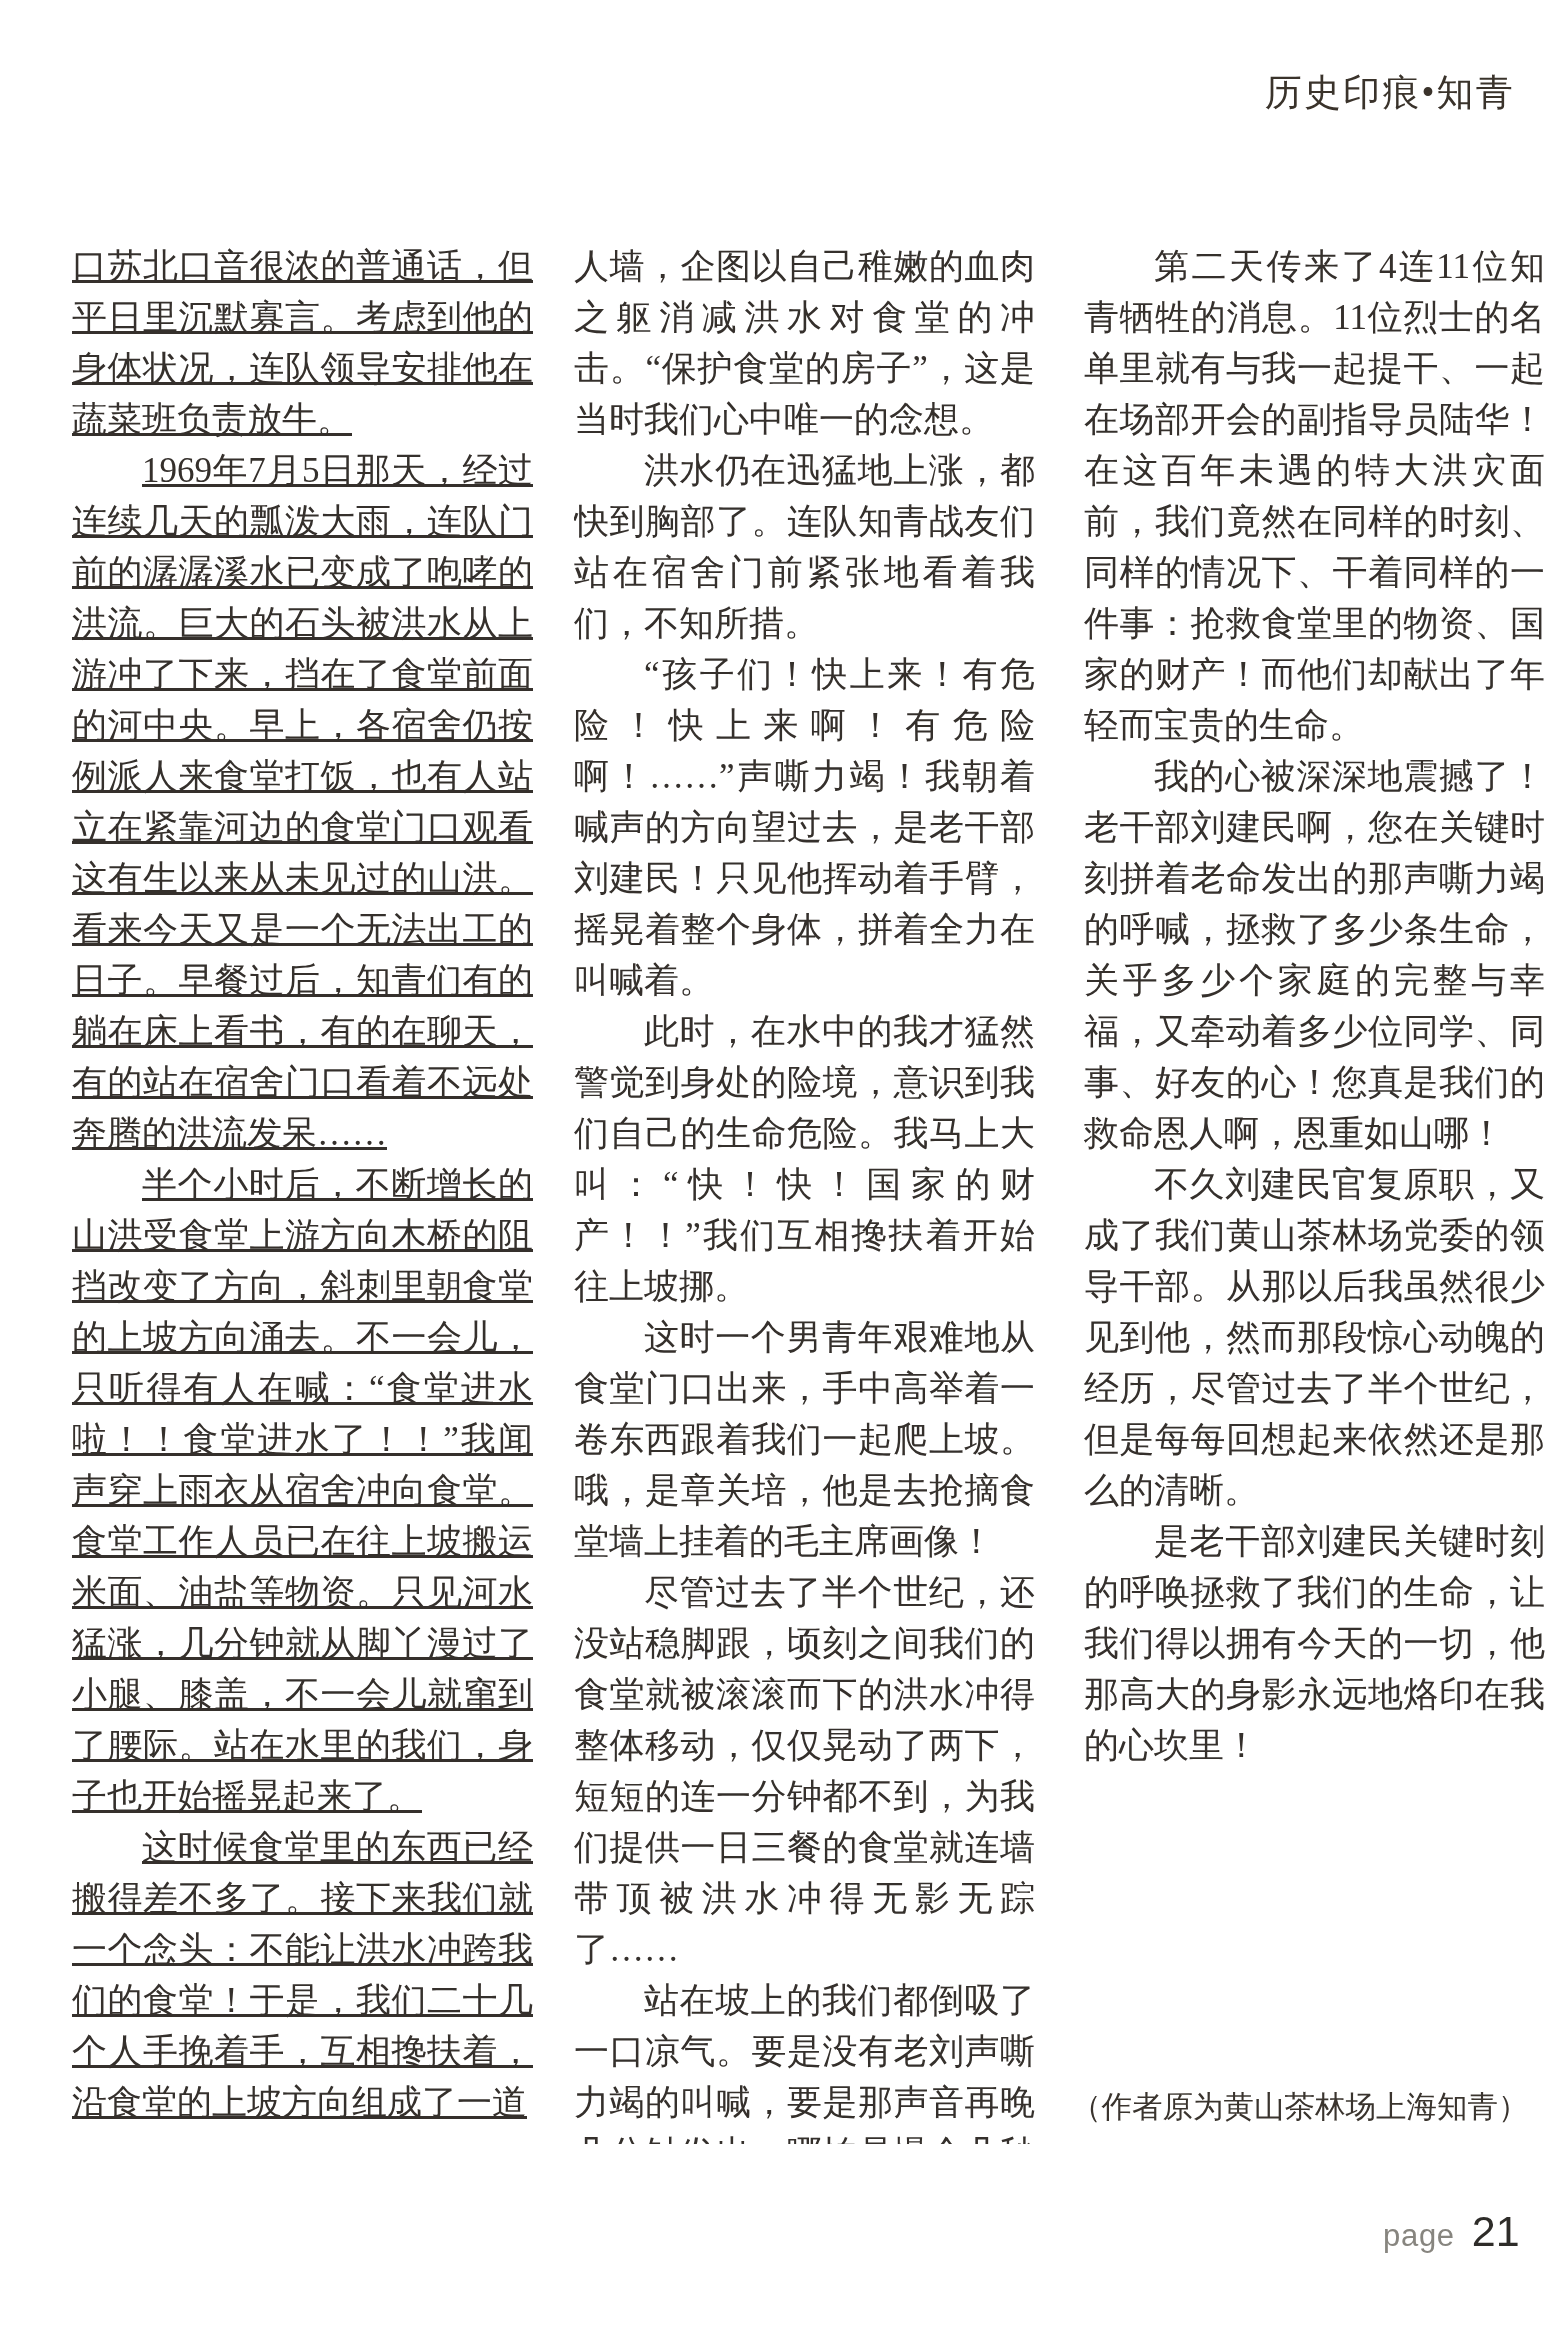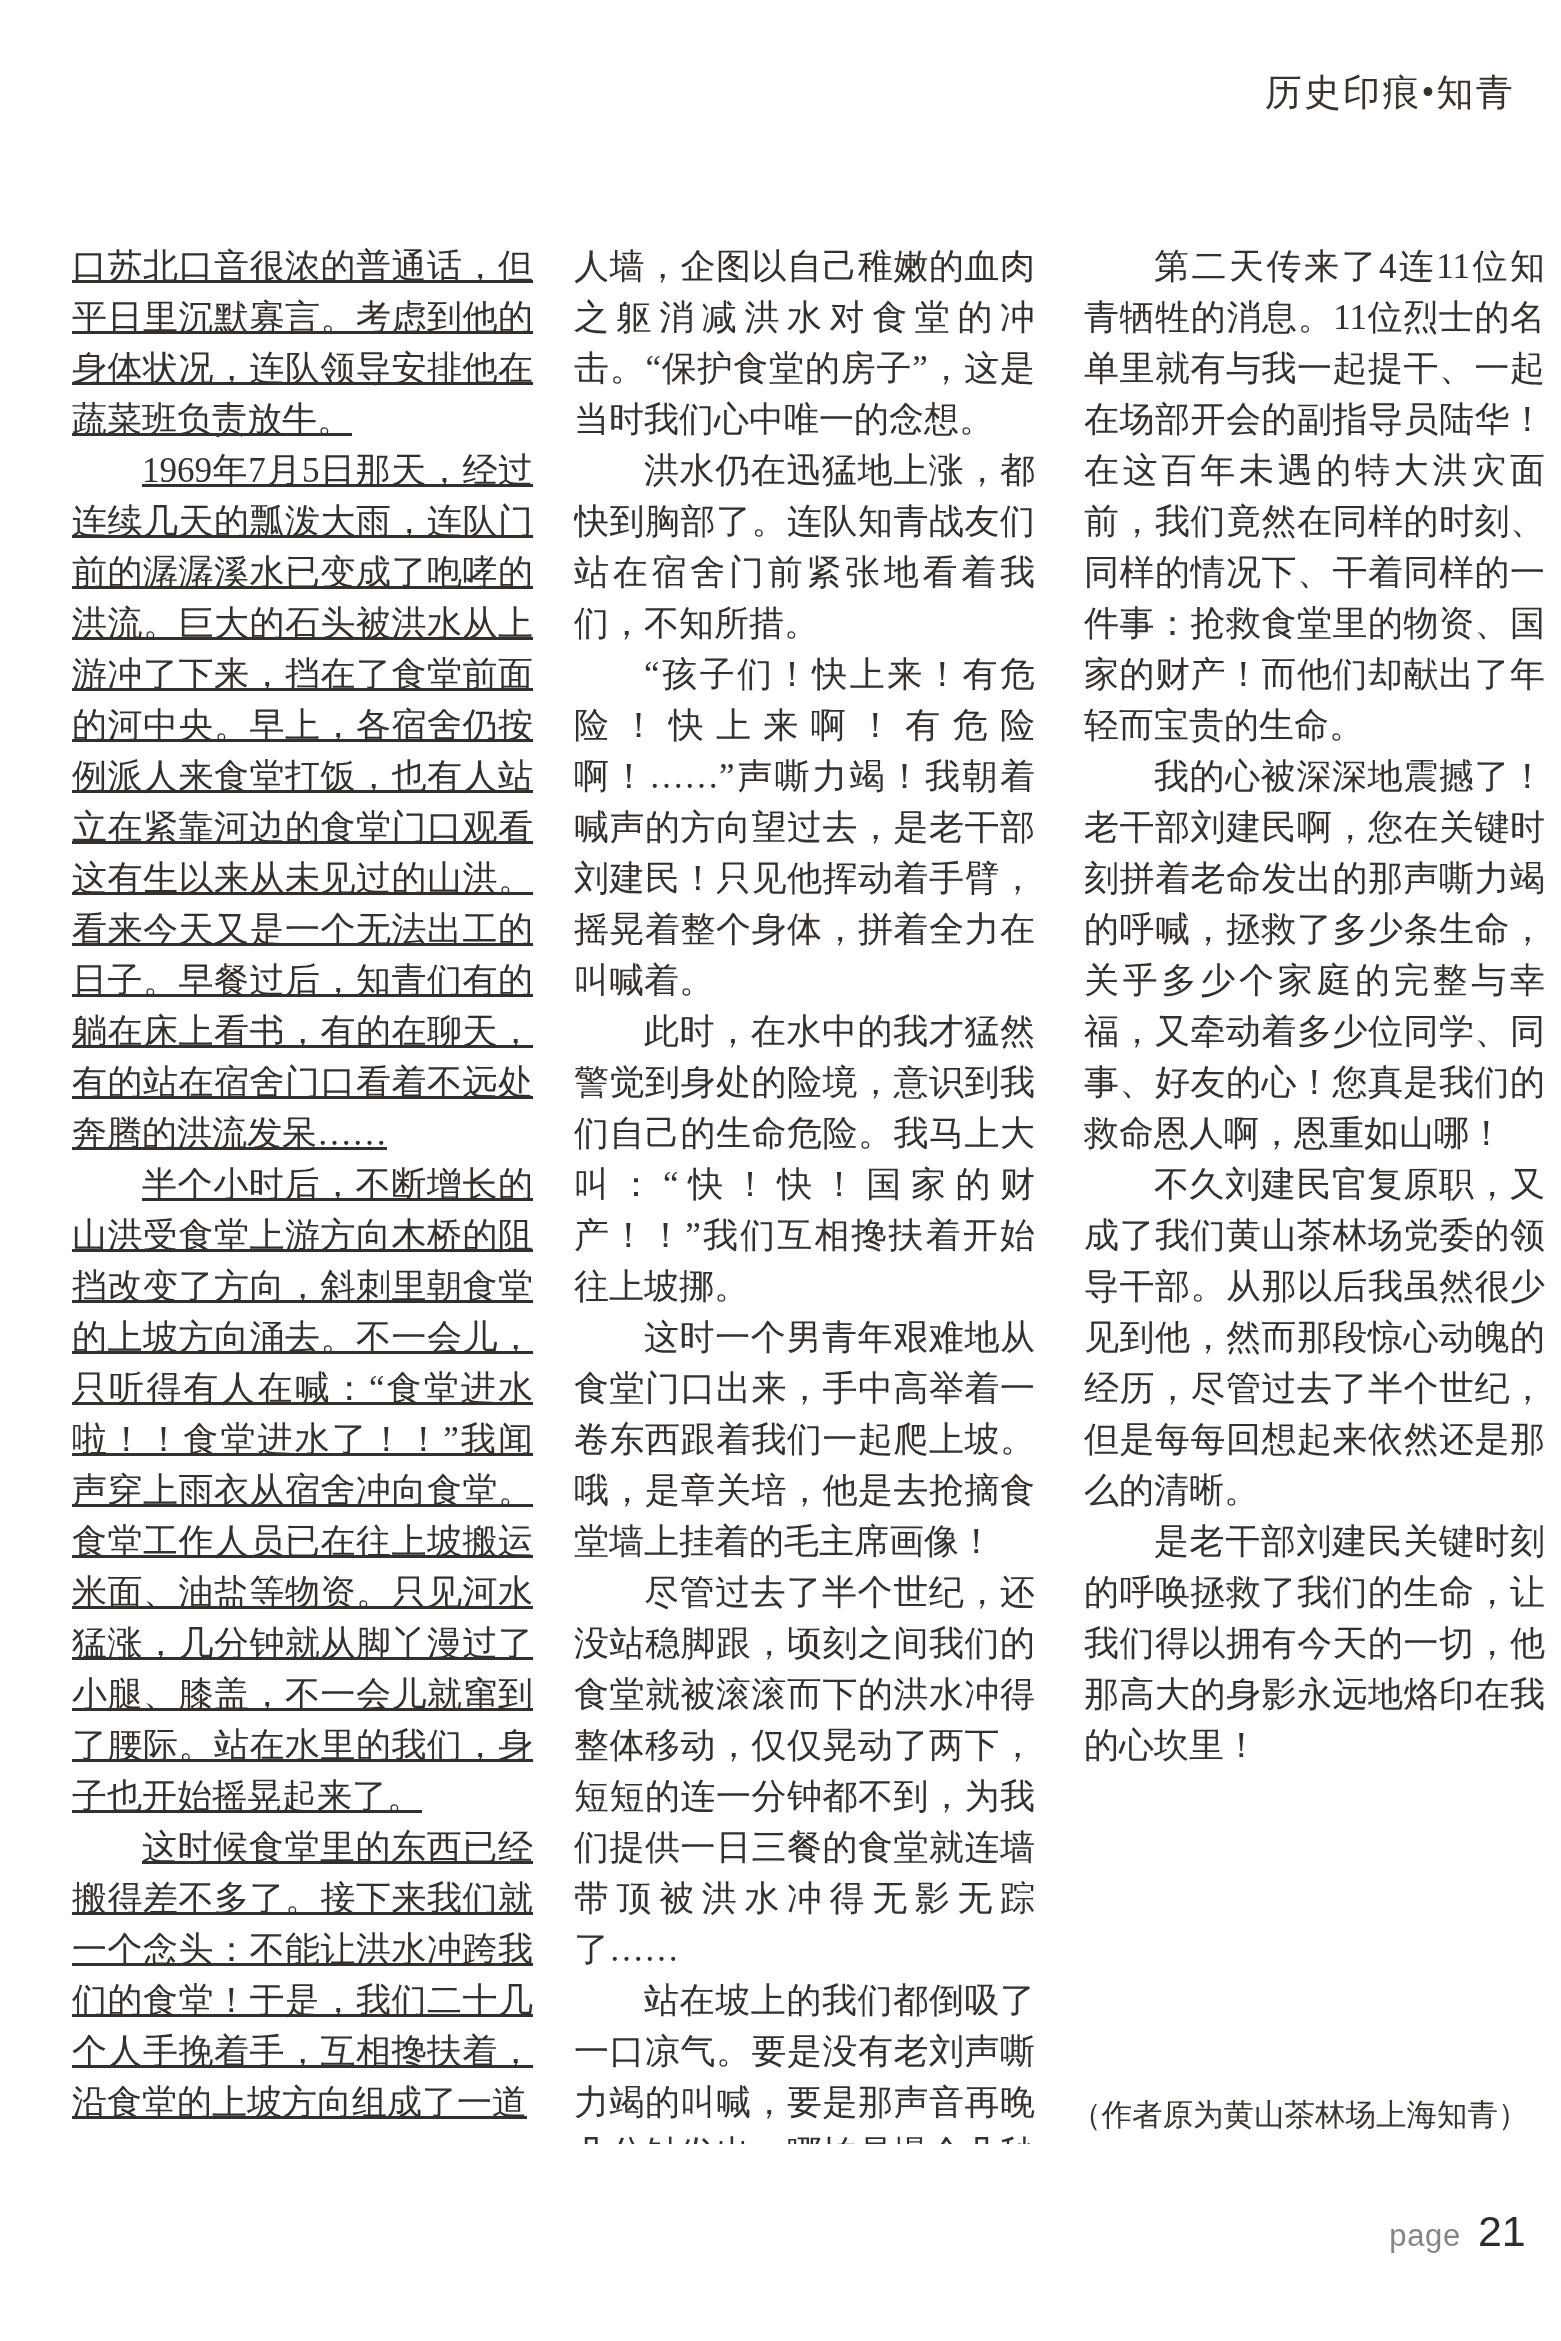--- a/index.html
+++ b/index.html
@@ -49,31 +49,29 @@
   .author-note {
     position: absolute;
     left: 1071px;
     top: 2086px;
     width: 482px;
     font-size: 30.5px;
     line-height: 42px;
     color: #3a342e;
     font-family: "Liberation Serif", "DejaVu Serif", serif;
     white-space: nowrap;
-    margin-top: 8px;
   }
   .footer {
     position: absolute;
     left: 1383px;
     top: 2207px;
     width: 149px;
     display: flex;
     align-items: baseline;
     gap: 17px;
-    justify-content: center;
   }
   .pg-label {
     font-size: 31px;
     color: #87857f;
     font-family: "Liberation Sans", sans-serif;
     letter-spacing: 0.7px;
   }
   .pg-num {
     font-size: 43px;
     color: #2e2c29;

